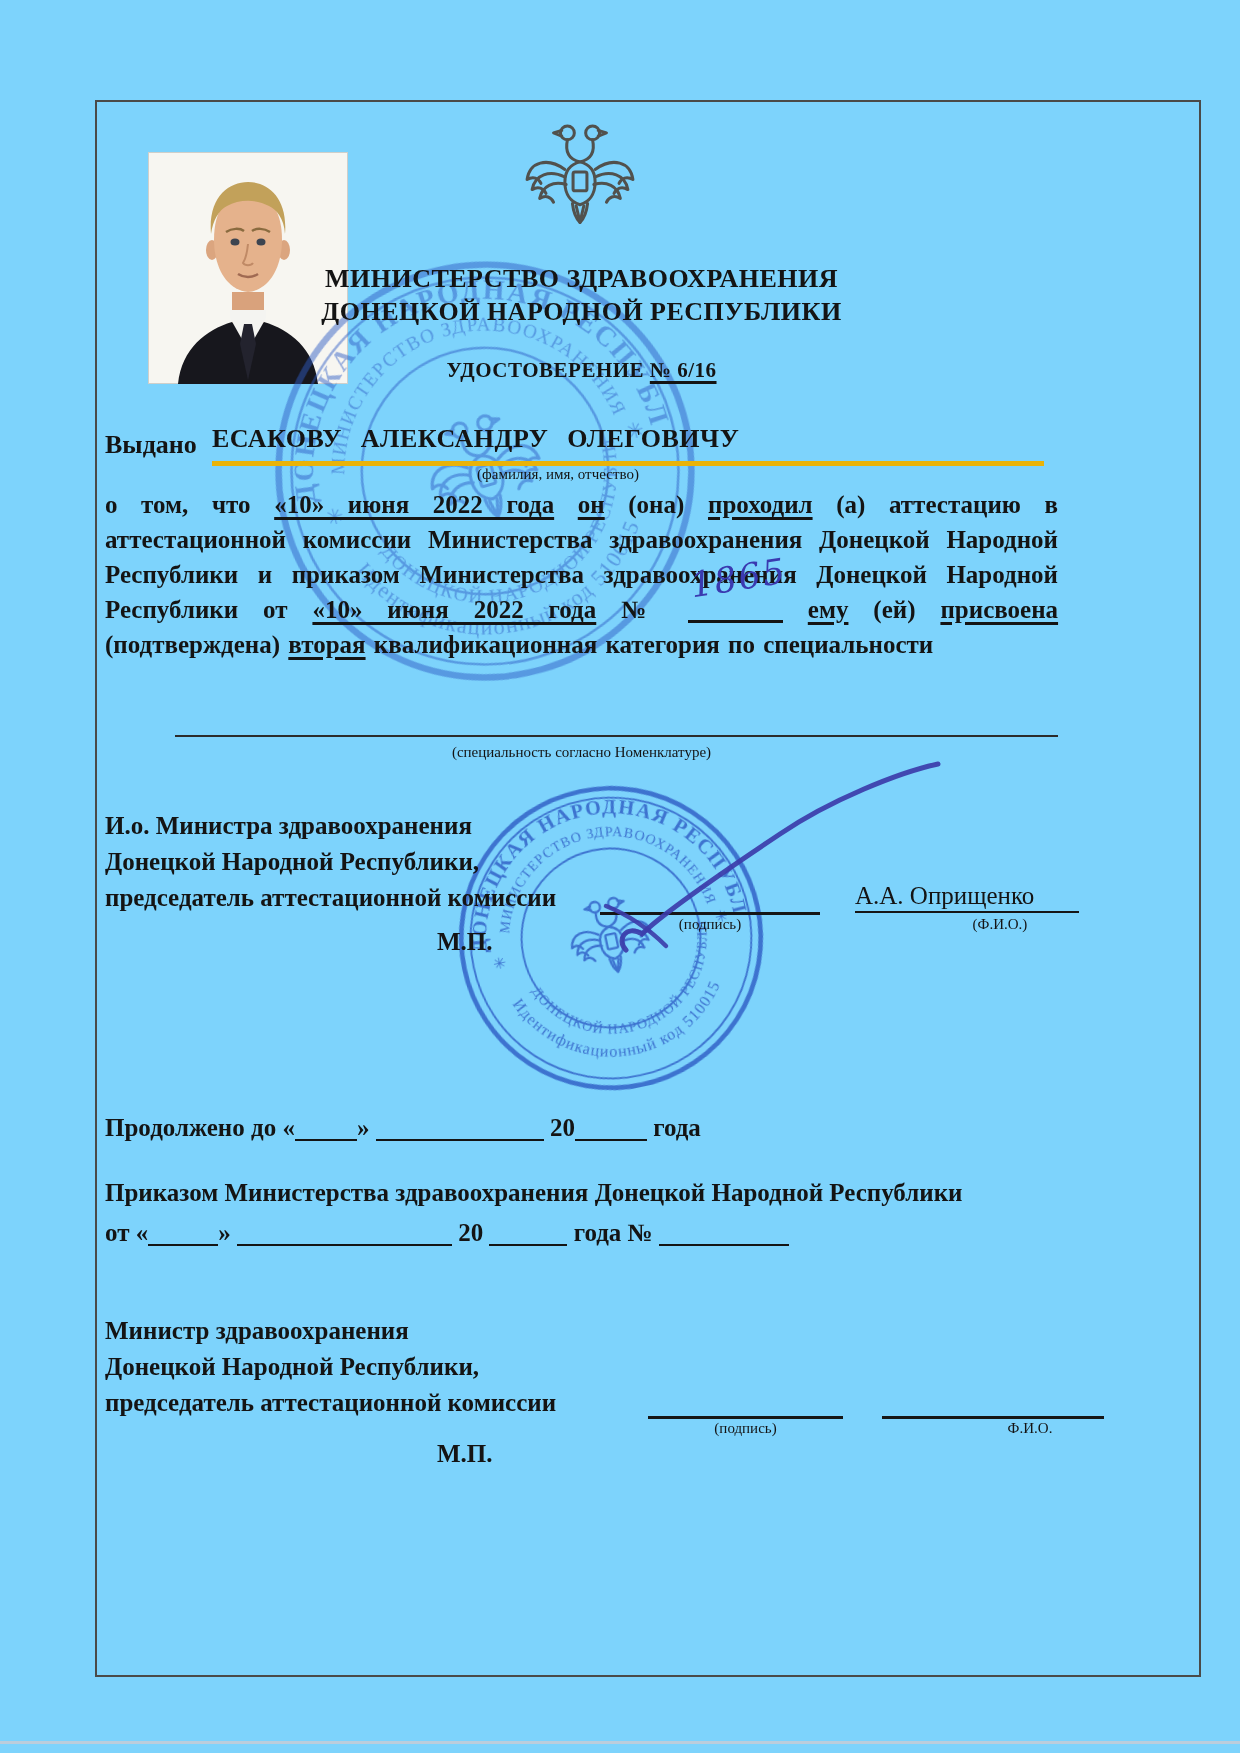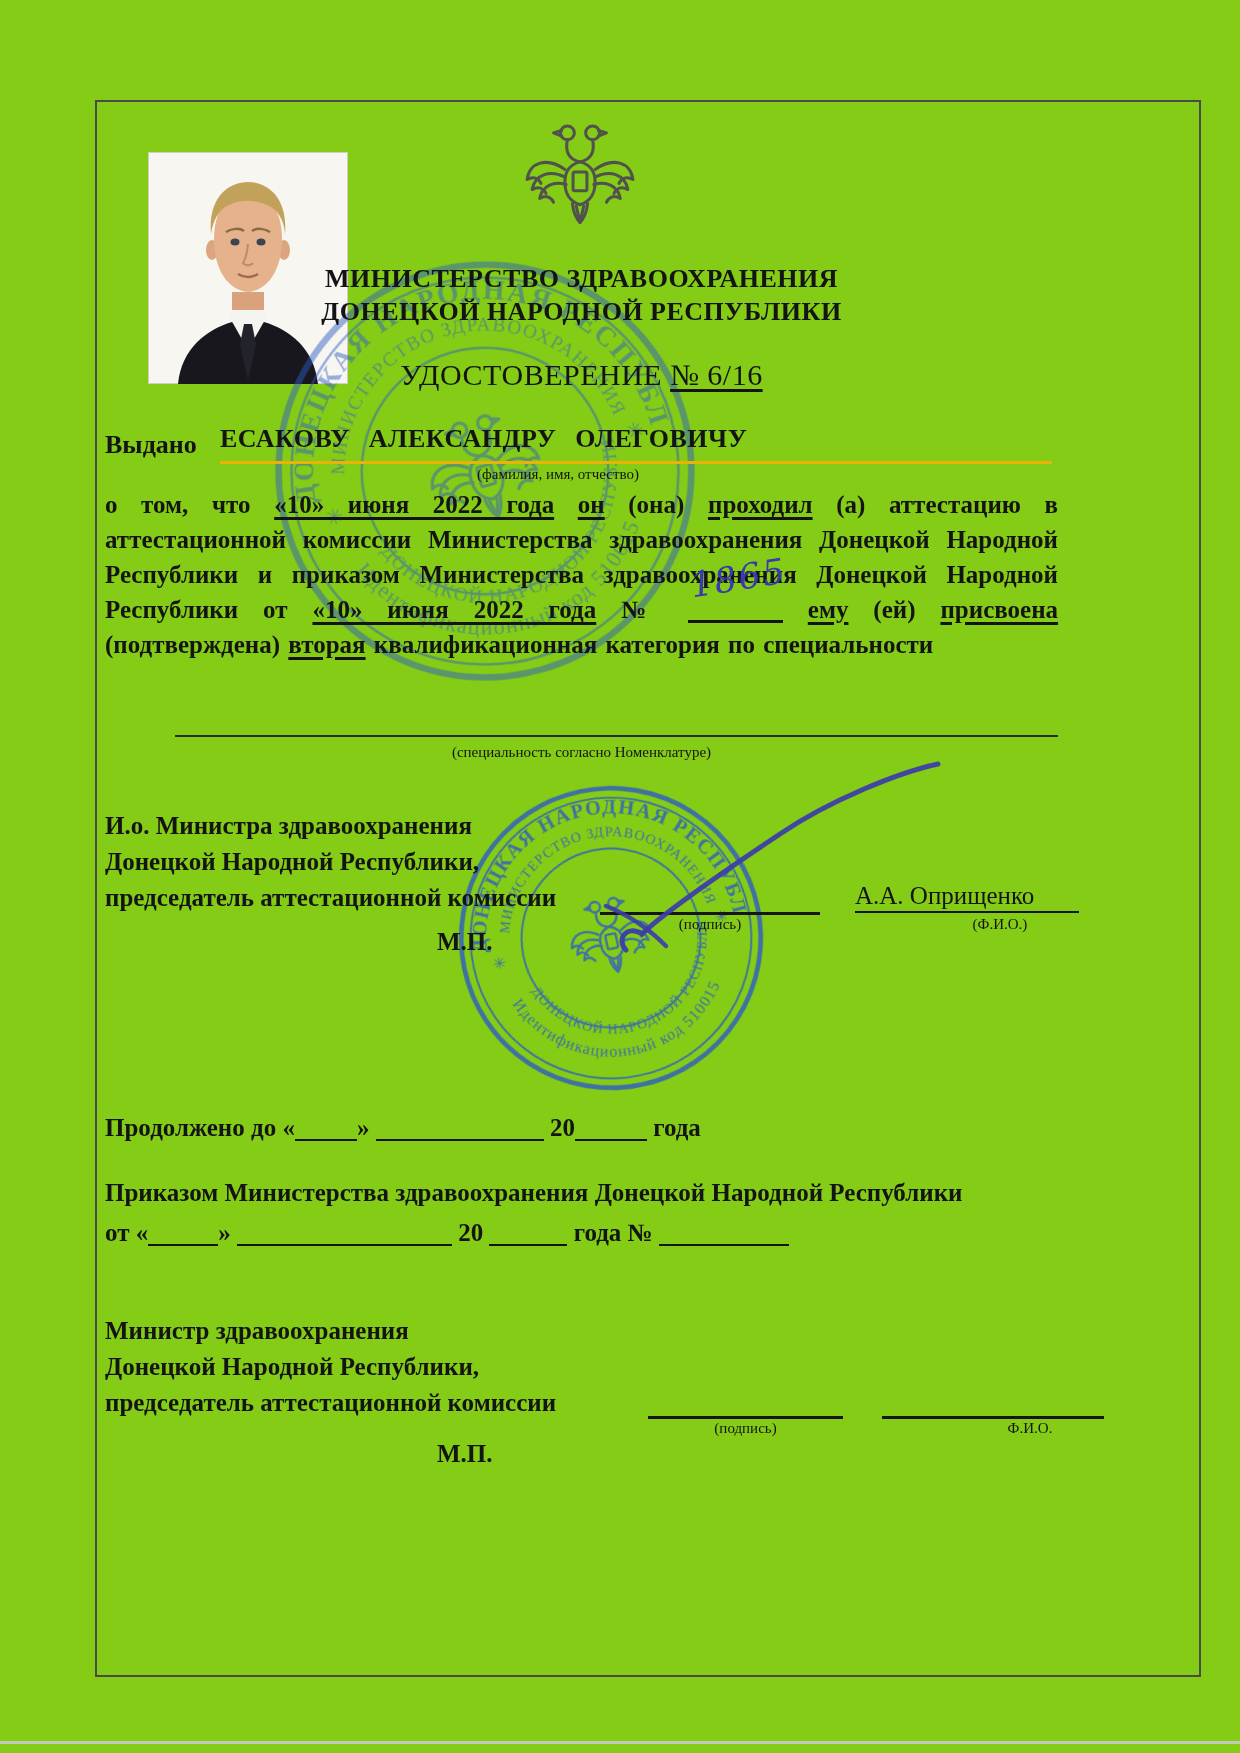--- a/index.html
+++ b/index.html
@@ -1,27 +1,27 @@
 <!DOCTYPE html>
 <html><head>
 <meta charset="utf-8">
 <style>
   html,body{margin:0;padding:0;background:#ffffff;}
-  .page{position:relative;width:1240px;height:1753px;background:#84cc16;overflow:hidden;
+  .page{position:relative;width:1240px;height:1753px;background:#7dd3fc;overflow:hidden;
         font-family:"Liberation Serif","DejaVu Serif",serif;color:#141414;}
   .abs{position:absolute;}
   .frame{left:95px;top:100px;width:1102px;height:1573px;border:2px solid #4a4a48;z-index:0;}
   .b{font-weight:bold;}
   .u{text-decoration:underline;text-decoration-thickness:2.5px;text-underline-offset:4px;}
   .center{text-align:center;}
   .txt{z-index:3;}
   .hdr{left:105px;top:262px;width:953px;font-size:26px;font-weight:bold;line-height:33px;letter-spacing:.5px;}
-  .doc-head{left:105px;top:358px;width:953px;font-size:30px;font-weight:normal;letter-spacing:.5px;}
+  .doc-head{left:105px;top:358px;width:953px;font-size:21px;font-weight:bold;letter-spacing:.5px;}
   .issued-label{left:105px;top:430px;font-size:26px;font-weight:bold;}
-  .name-line{left:220px;top:424px;width:832px;height:37px;border-bottom:3px solid #eab308;}
+  .name-line{left:212px;top:424px;width:832px;height:37px;border-bottom:5px solid #eab308;}
   .name-line span{font-size:26px;font-weight:bold;letter-spacing:.5px;word-spacing:12px;}
   .small{font-size:15px;font-weight:normal;}
   .fio-cap{left:228px;top:466px;width:660px;}
   .para{left:105px;top:487px;width:953px;font-size:25px;font-weight:bold;line-height:35px;
         text-align:justify;word-spacing:2px;}
   .blank{display:inline-block;height:1em;border-bottom:2.5px solid #141414;vertical-align:-5px;}
   .hw-wrap{display:inline-block;position:relative;width:95px;height:1em;border-bottom:3px solid #141414;vertical-align:-5px;}
   .hw-num{position:absolute;left:2px;top:-34px;font-family:"DejaVu Serif",serif;font-style:italic;
           font-size:35px;font-weight:normal;color:#3a3ab0;transform:rotate(-9deg);letter-spacing:2px;z-index:4;}
   .spec-title{left:105px;top:682px;width:953px;font-size:27px;font-weight:bold;letter-spacing:1px;}

